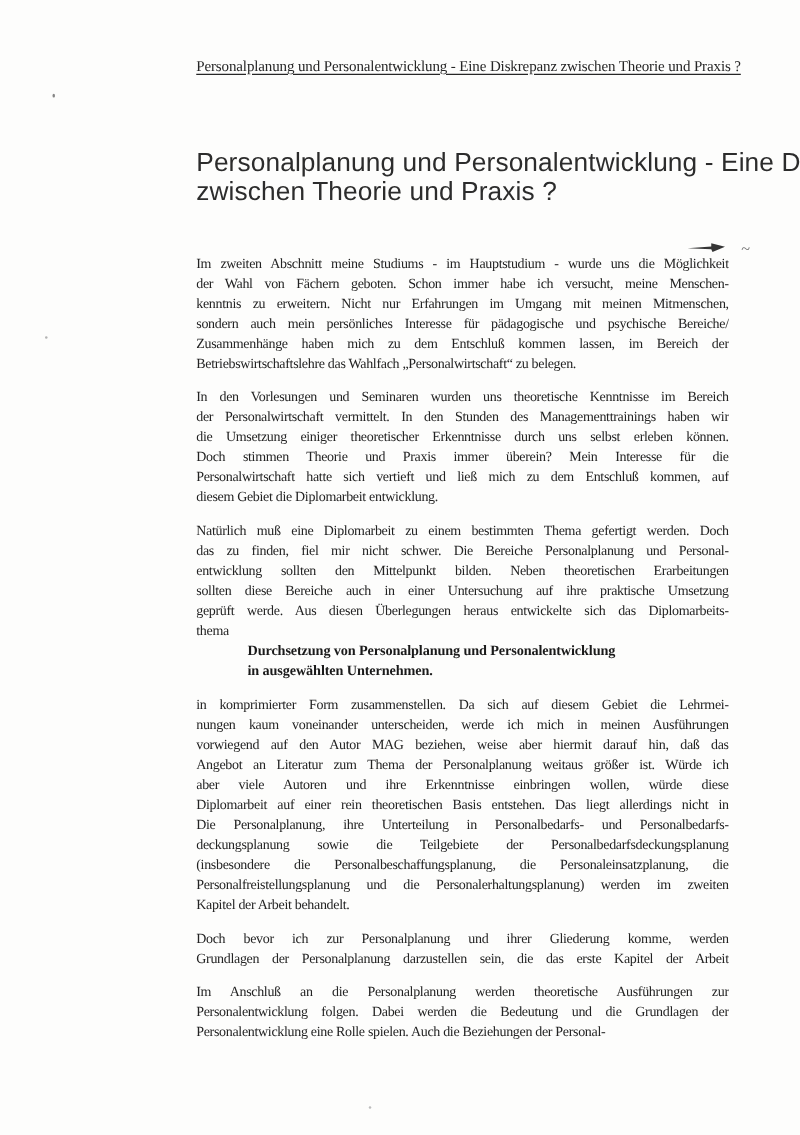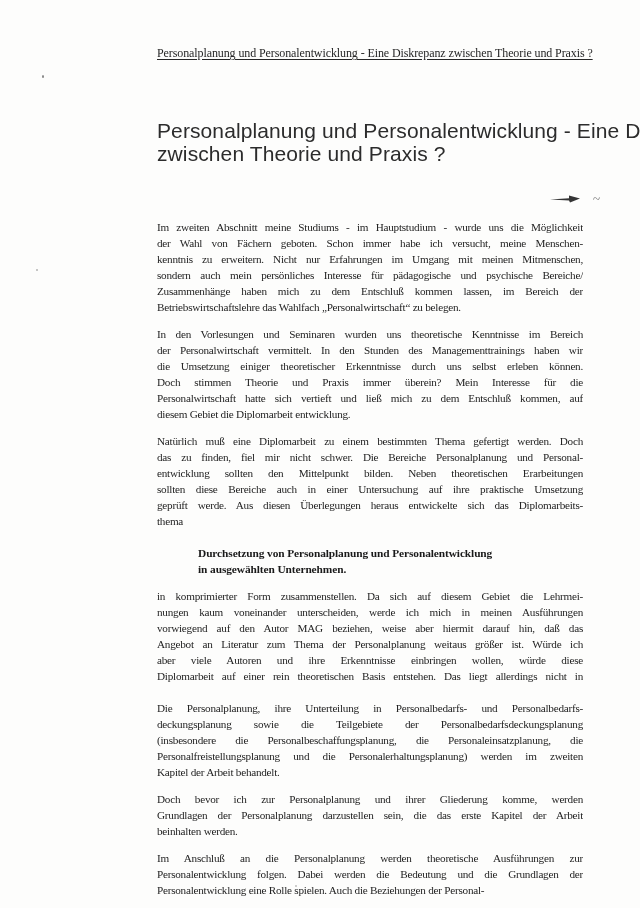--- a/index.html
+++ b/index.html
@@ -50,21 +50,21 @@
   .doc-body {
     position: absolute;
     left: 157px; top: 203px;
     width: 426px;
     font-size: 11.2px;
     line-height: 16px;
     letter-spacing: -0.25px;
     color: #232323;
   }
   .para { margin-top: 11px; }
-  .para.flush { margin-top: 16px; }
+  .para.flush { margin-top: 0; }
   .para.thesis {
     padding-left: 41px;
     font-weight: bold;
     font-size: 11.4px;
     letter-spacing: -0.1px;
     color: #1a1a1a;
   }
   .line {
     height: 16px;
     overflow: hidden;
@@ -138,21 +138,20 @@
       <div class="para flush">
         <div class="line">Die Personalplanung, ihre Unterteilung in Personalbedarfs- und Personalbedarfs-</div>
         <div class="line">deckungsplanung sowie die Teilgebiete der Personalbedarfsdeckungsplanung</div>
         <div class="line">(insbesondere die Personalbeschaffungsplanung, die Personaleinsatzplanung, die</div>
         <div class="line">Personalfreistellungsplanung und die Personalerhaltungsplanung) werden im zweiten</div>
         <div class="line last">Kapitel der Arbeit behandelt.</div>
       </div>
       <div class="para">
         <div class="line">Doch bevor ich zur Personalplanung und ihrer Gliederung komme, werden</div>
         <div class="line">Grundlagen der Personalplanung darzustellen sein, die das erste Kapitel der Arbeit</div>
-        <div class="line last">beinhalten werden.</div>
       </div>
       <div class="para">
         <div class="line">Im Anschluß an die Personalplanung werden theoretische Ausführungen zur</div>
         <div class="line">Personalentwicklung folgen. Dabei werden die Bedeutung und die Grundlagen der</div>
         <div class="line last">Personalentwicklung eine Rolle spielen. Auch die Beziehungen der Personal-</div>
       </div>
     </div>
 
   <div class="speck s1"></div>
   <div class="speck s2"></div>

